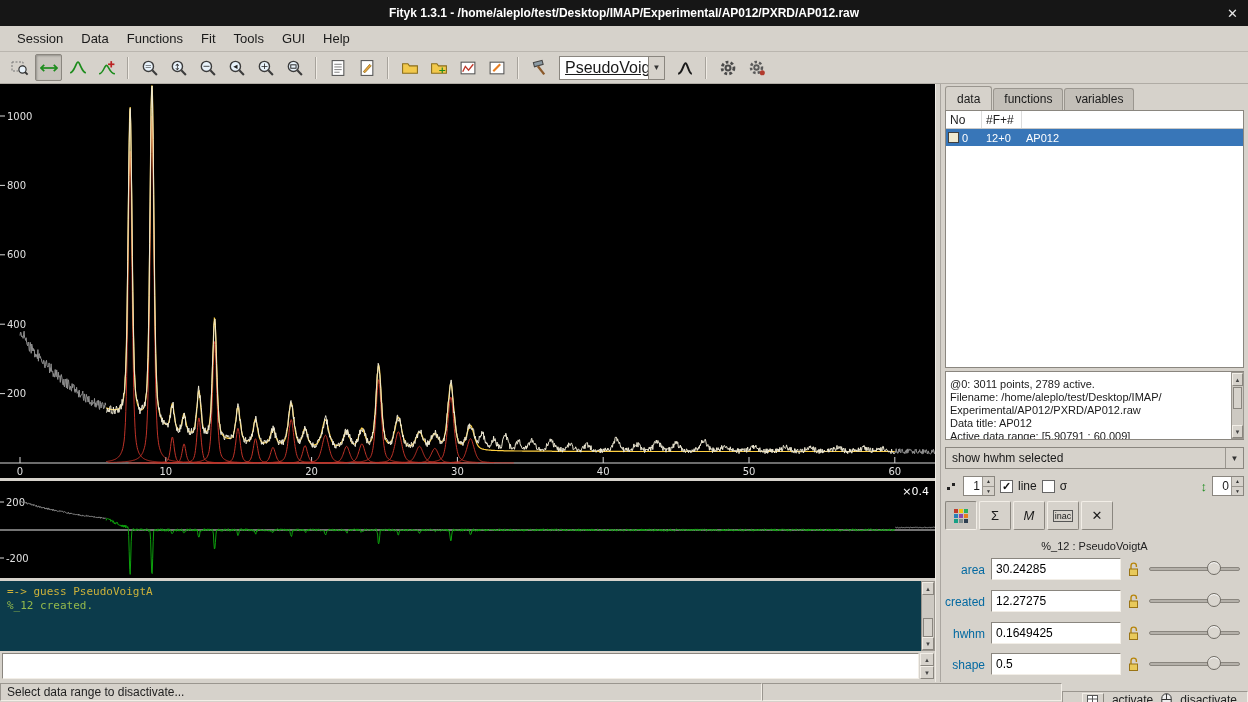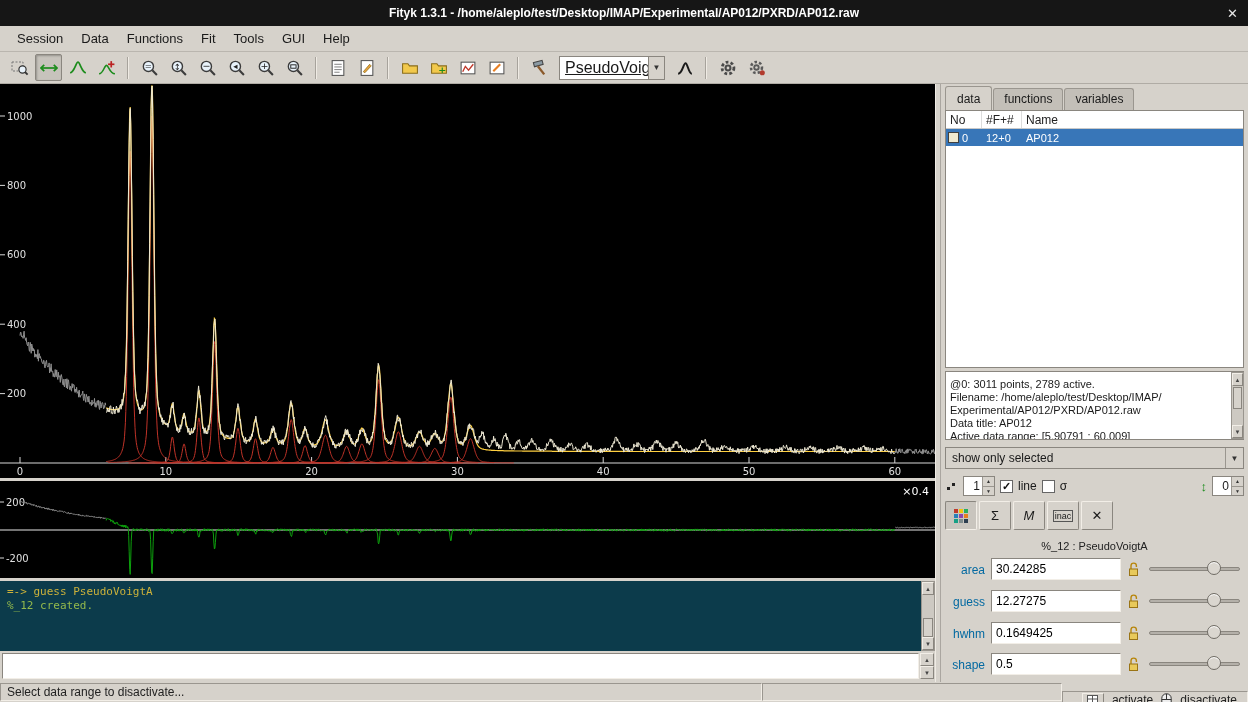--- a/index.html
+++ b/index.html
@@ -381,21 +381,20 @@
   <div class="tabs">
     <div class="tab active">data</div>
     <div class="tab">functions</div>
     <div class="tab">variables</div>
   </div>
 
   <div class="dlist">
     <div class="hdr">
       <div class="col-no">No</div>
       <div class="col-f">#F+#</div>
-      <div class="col-name">Name</div>
     </div>
     <div class="drow">
       <div class="c1">
         <span class="dswatch"></span>
         <span>0</span>
       </div>
       <div class="c2">12+0</div>
       <div class="c3">AP012</div>
     </div>
   </div>
@@ -407,21 +406,21 @@
     <div class="txt">Data title: AP012</div>
     <div class="txt">Active data range: [5.90791 : 60.009]</div>
   </div>
   <div class="vscroll" style="left:290px; top:288px; width:13px; height:67px;">
     <div class="sb-btn">▲</div>
     <div class="sb-thumb" style="top:14px; height:22px;"></div>
     <div class="sb-btn" style="position:absolute; bottom:0;">▼</div>
   </div>
 
   <div class="combo">
-    <span class="val">show only selected</span>
+    <span class="val">show hwhm selected</span>
     <span class="arrow">▼</span>
   </div>
 
   <div class="disp-row">
     <svg width="13" height="13" viewBox="0 0 13 13">
         <rect x="2" y="7" width="3" height="3" fill="#222"></rect>
         <rect x="7" y="3" width="3" height="3" fill="#222"></rect>
       </svg>
     <div class="spin">
       <div class="v">1</div>
@@ -483,21 +482,21 @@
           <path d="M4,8 V4.8 a2.7,2.7 0 0 1 5.4,0 V6" fill="none" stroke="#b8860b" stroke-width="1.4"></path>
           <rect x="2.5" y="8" width="8" height="6.5" fill="#e8c95a" stroke="#9a7415"></rect>
         </svg>
     </span>
     <div class="slider">
         <div class="track"></div>
         <div class="thumb"></div>
       </div>
   </div>
   <div class="prow" style="top:506px;">
-    <div class="plabel">guess</div>
+    <div class="plabel">created</div>
     <input value="12.27275" style="">
     <span class="lock">
       <svg width="13" height="16" viewBox="0 0 13 16">
           <path d="M4,8 V4.8 a2.7,2.7 0 0 1 5.4,0 V6" fill="none" stroke="#b8860b" stroke-width="1.4"></path>
           <rect x="2.5" y="8" width="8" height="6.5" fill="#e8c95a" stroke="#9a7415"></rect>
         </svg>
     </span>
     <div class="slider">
         <div class="track"></div>
         <div class="thumb"></div>

